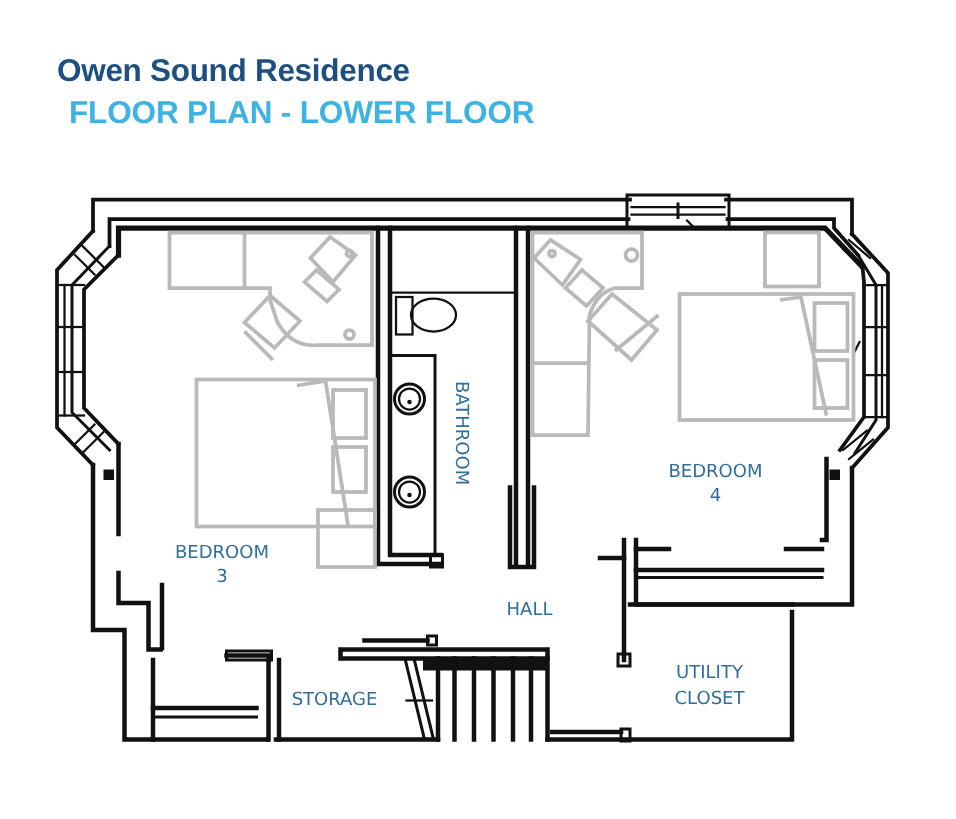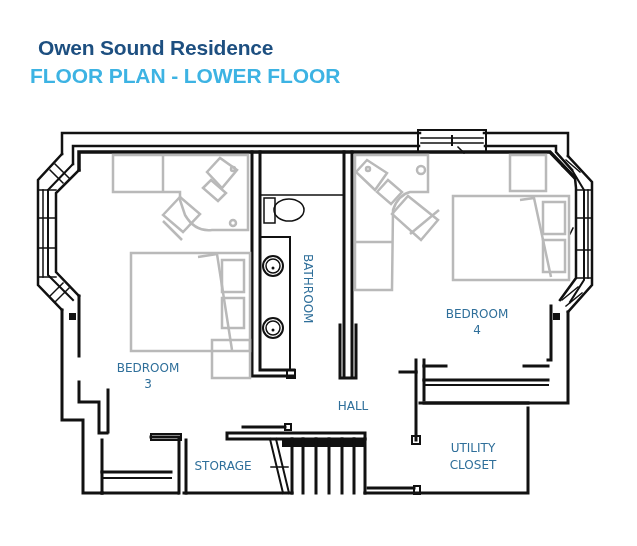--- a/index.html
+++ b/index.html
@@ -1,18 +1,18 @@
 <!DOCTYPE html>
 <html><head>
 <meta charset="utf-8">
 <style>
   html,body{margin:0;padding:0;background:#ffffff;}
   body{width:637px;height:546px;position:relative;overflow:hidden;font-family:"Liberation Sans",sans-serif;}
   .title{position:absolute;left:38px;top:36px;font-family:"Liberation Sans",sans-serif;font-weight:bold;font-size:21px;color:#1d4f80;letter-spacing:-0.2px;}
-  .subtitle{position:absolute;left:30px;top:64px;font-family:"Liberation Sans",sans-serif;font-weight:bold;font-size:21px;color:#3db3e3;letter-spacing:-0.1px;}
+  .subtitle{position:absolute;left:46px;top:64px;font-family:"Liberation Sans",sans-serif;font-weight:bold;font-size:21px;color:#3db3e3;letter-spacing:-0.1px;}
   svg.plan{position:absolute;left:0;top:0;}
   .lbl{font-family:"DejaVu Sans",sans-serif;font-size:12px;fill:#2f6f9a;}
   .w{stroke:#111;fill:none;stroke-linecap:square;}
   .wf{fill:#111;stroke:none;}
   .f{stroke:#b9b9b9;fill:none;stroke-width:2.5;}
 </style>
 </head>
 <body>
 
 <div class="title">Owen Sound Residence</div>

